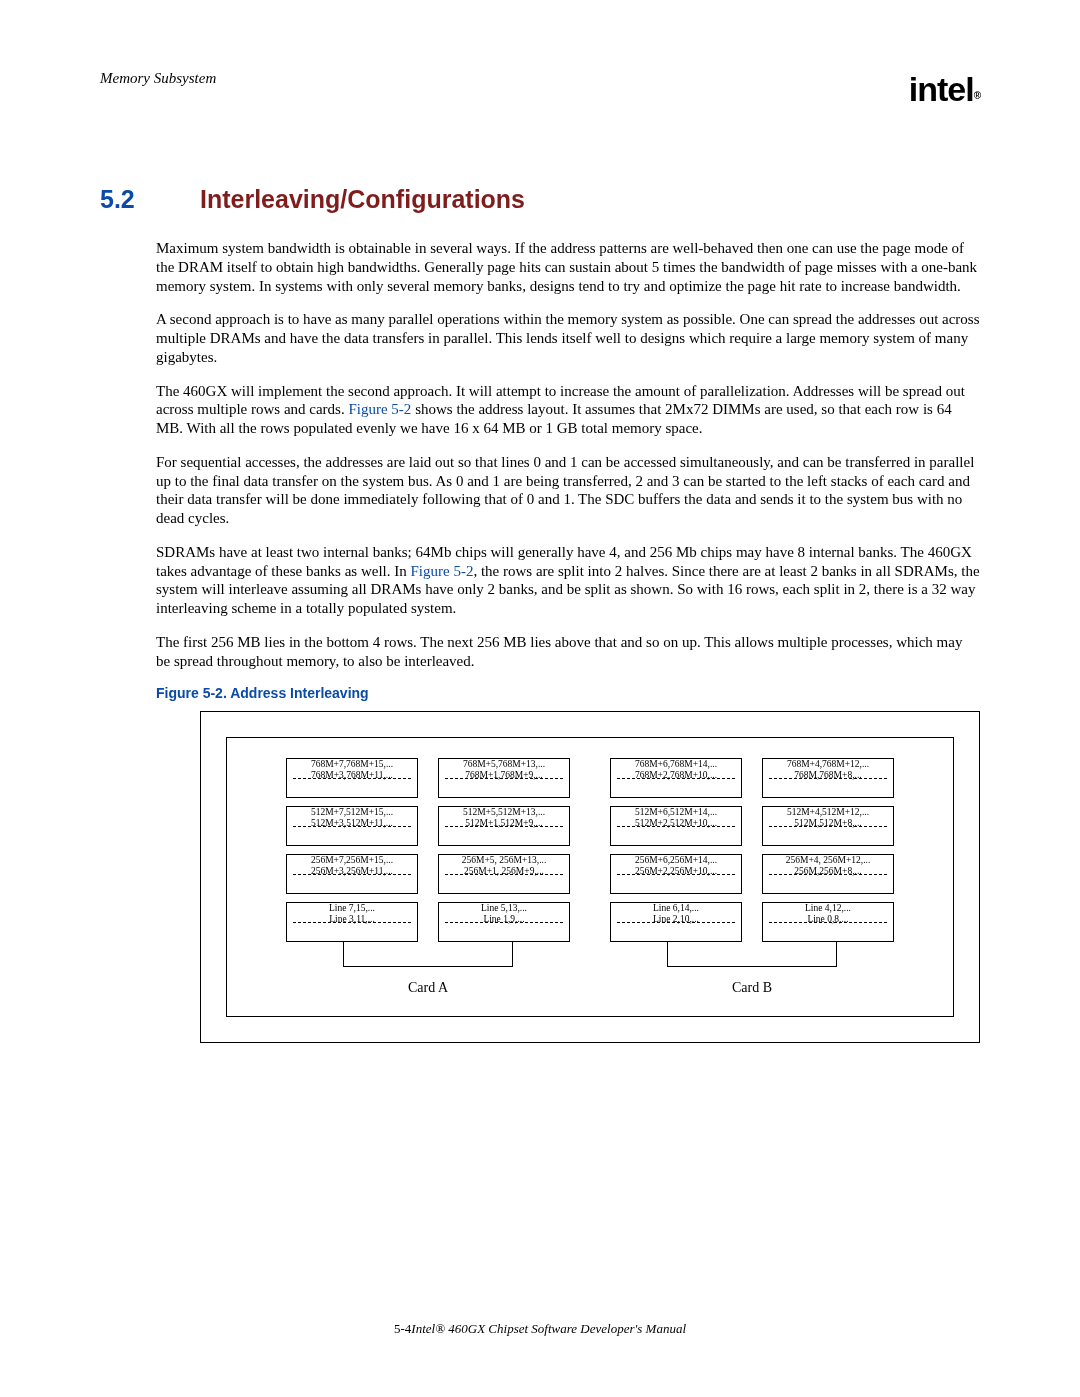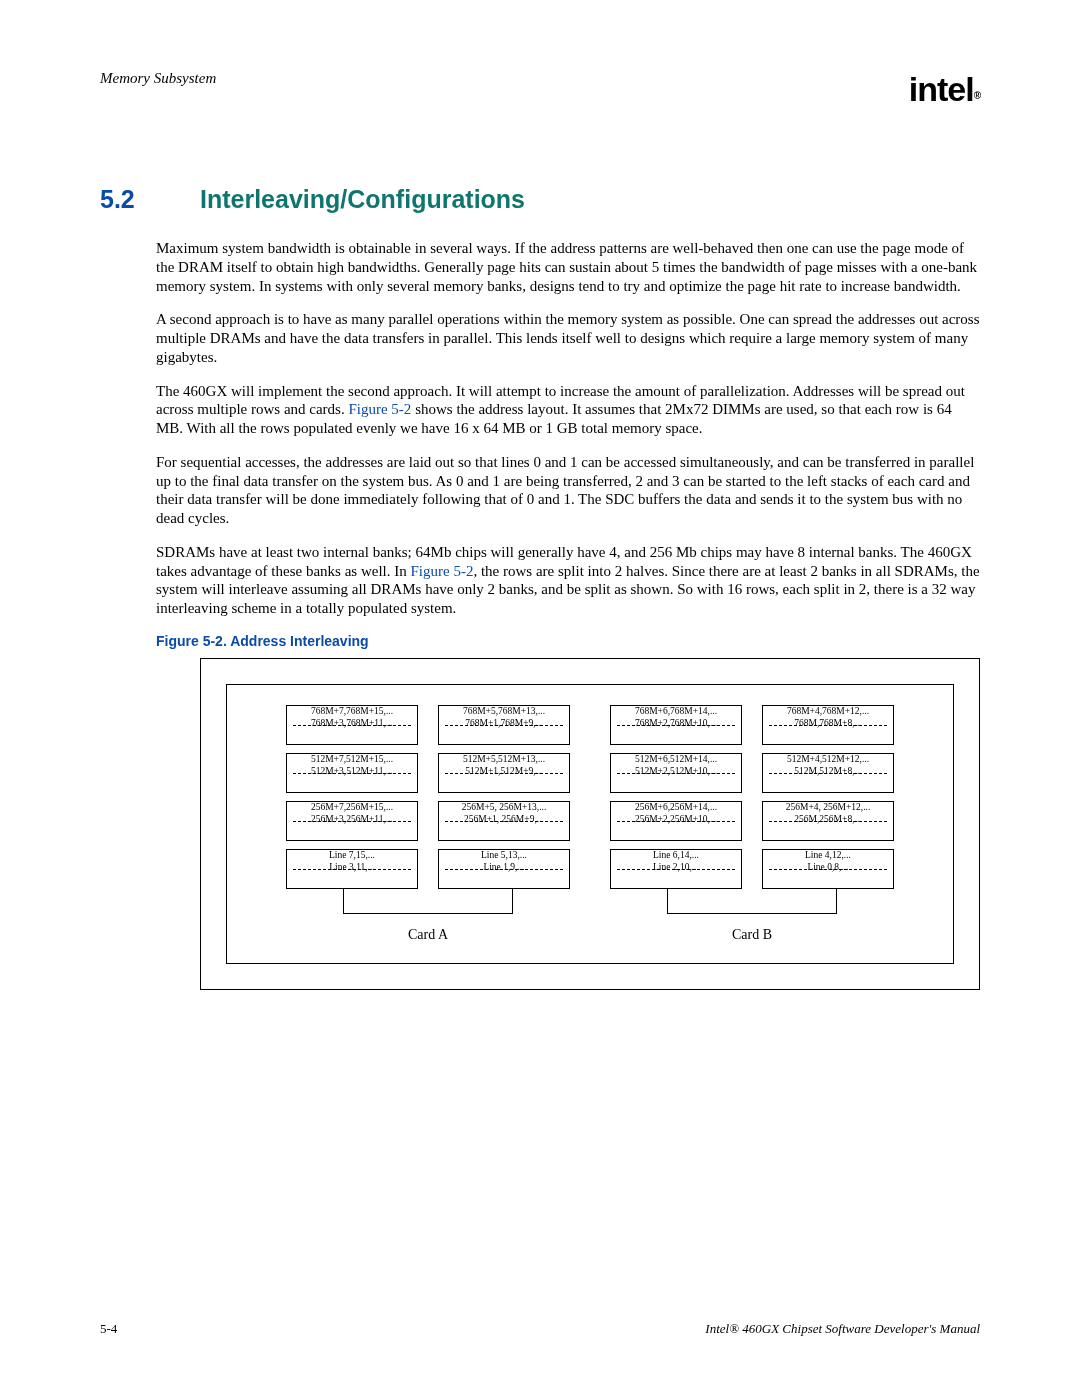--- a/index.html
+++ b/index.html
@@ -47,21 +47,21 @@
     font-family: Arial, Helvetica, sans-serif;
     font-weight: bold;
     font-size: 25px;
     color: #0a4aa8;
     width: 100px;
   }
   .section-title {
     font-family: Arial, Helvetica, sans-serif;
     font-weight: bold;
     font-size: 25px;
-    color: #0f766e;
+    color: #7f1d1d;
   }
   .body-text {
     margin-left: 56px;
     font-size: 15px;
     line-height: 1.25;
   }
   .body-text p {
     margin: 0 0 15px 0;
   }
   .fig-link {
@@ -157,21 +157,21 @@
   .card-label {
     font-size: 14px;
     margin-top: 3px;
   }
   .footer-row {
     position: absolute;
     bottom: 60px;
     left: 100px;
     right: 100px;
     display: flex;
-    justify-content: space-between;
+    justify-content: center;
     font-size: 13px;
   }
   .footer-title {
     font-style: italic;
   }
 </style>
 </head>
 <body>
 
 <div class="page">
@@ -191,20 +191,21 @@
   <div class="body-text">
     <p>Maximum system bandwidth is obtainable in several ways. If the address patterns are well-behaved then one can use the page mode of the DRAM itself to obtain high bandwidths. Generally page hits can sustain about 5 times the bandwidth of page misses with a one-bank memory system. In systems with only several memory banks, designs tend to try and optimize the page hit rate to increase bandwidth.</p>
     <p>A second approach is to have as many parallel operations within the memory system as possible. One can spread the addresses out across multiple DRAMs and have the data transfers in parallel. This lends itself well to designs which require a large memory system of many gigabytes.</p>
     <p>
       <span>The 460GX will implement the second approach. It will attempt to increase the amount of parallelization. Addresses will be spread out across multiple rows and cards. </span><span class="fig-link">Figure 5-2</span><span> shows the address layout. It assumes that 2Mx72 DIMMs are used, so that each row is 64 MB. With all the rows populated evenly we have 16 x 64 MB or 1 GB total memory space.</span>
     </p>
     <p>For sequential accesses, the addresses are laid out so that lines 0 and 1 can be accessed simultaneously, and can be transferred in parallel up to the final data transfer on the system bus. As 0 and 1 are being transferred, 2 and 3 can be started to the left stacks of each card and their data transfer will be done immediately following that of 0 and 1. The SDC buffers the data and sends it to the system bus with no dead cycles.</p>
     <p>
       <span>SDRAMs have at least two internal banks; 64Mb chips will generally have 4, and 256 Mb chips may have 8 internal banks. The 460GX takes advantage of these banks as well. In </span><span class="fig-link">Figure 5-2</span><span>, the rows are split into 2 halves. Since there are at least 2 banks in all SDRAMs, the system will interleave assuming all DRAMs have only 2 banks, and be split as shown.   So with 16 rows, each split in 2, there is a 32 way interleaving scheme in a totally populated system.</span>
     </p>
+    <p>The first 256 MB lies in the bottom 4 rows. The next 256 MB lies above that and so on up. This allows multiple processes, which may be spread throughout memory, to also be interleaved.</p>
 
     <div class="fig-caption">Figure 5-2. Address Interleaving</div>
   </div>
 
   <div class="figure-frame">
     <div class="figure-inner">
 
       <div class="card">
         <div class="card-stacks">
           <div class="stack">

